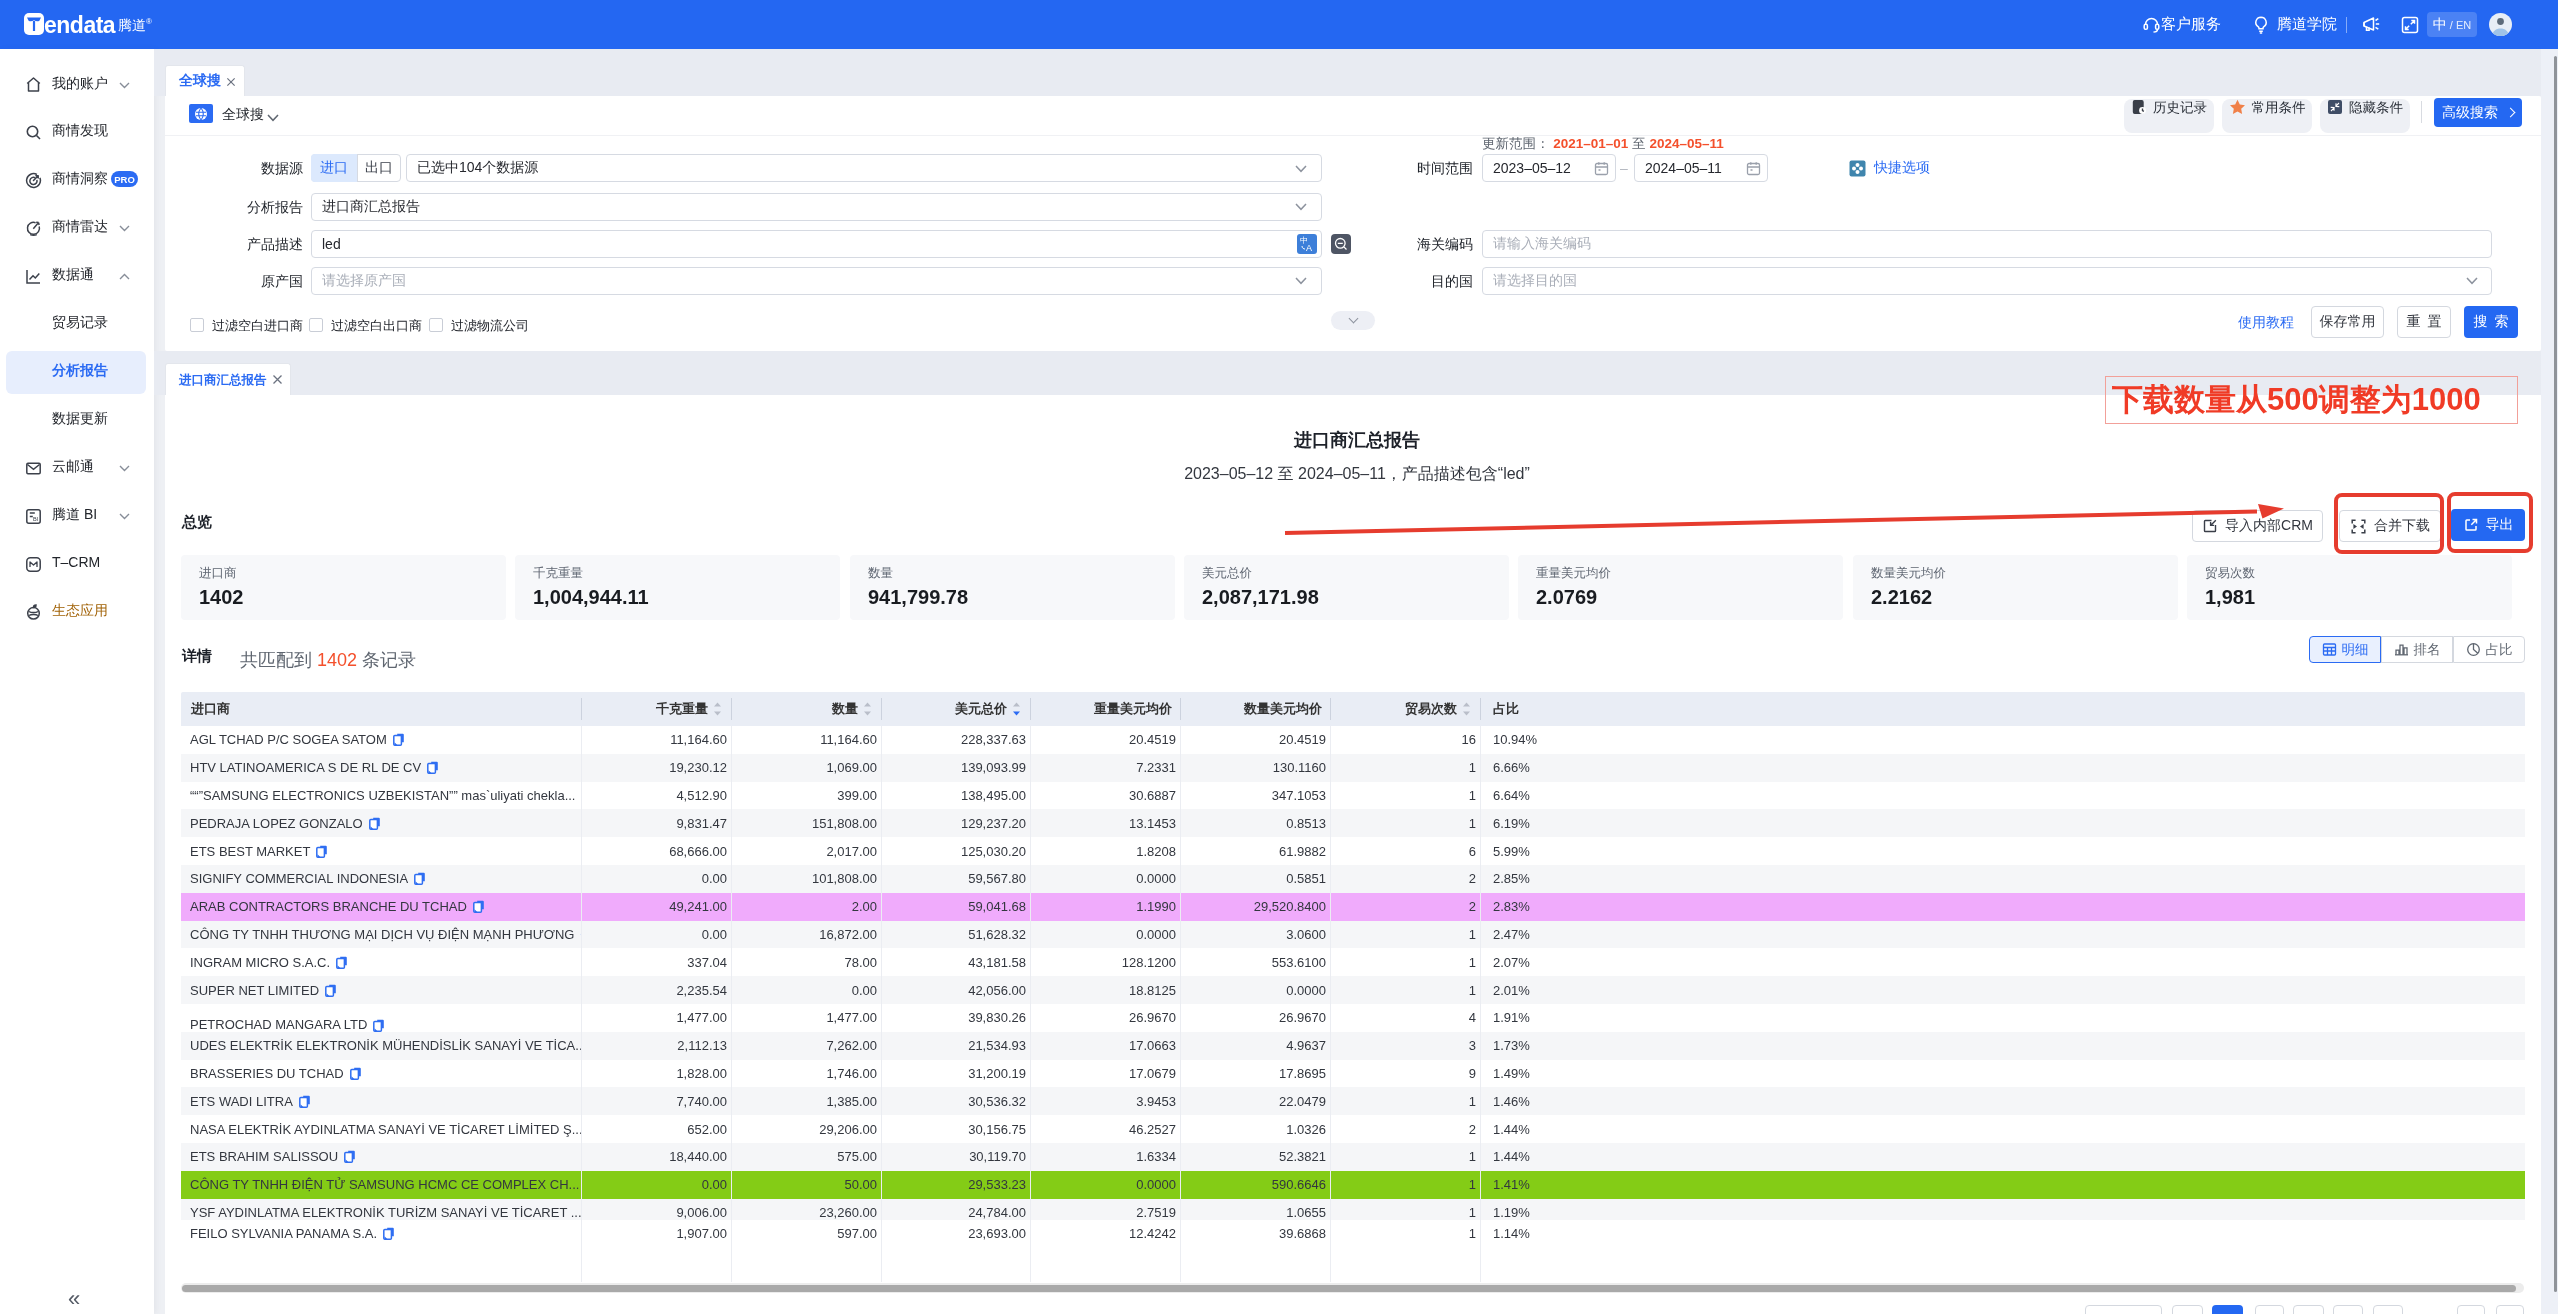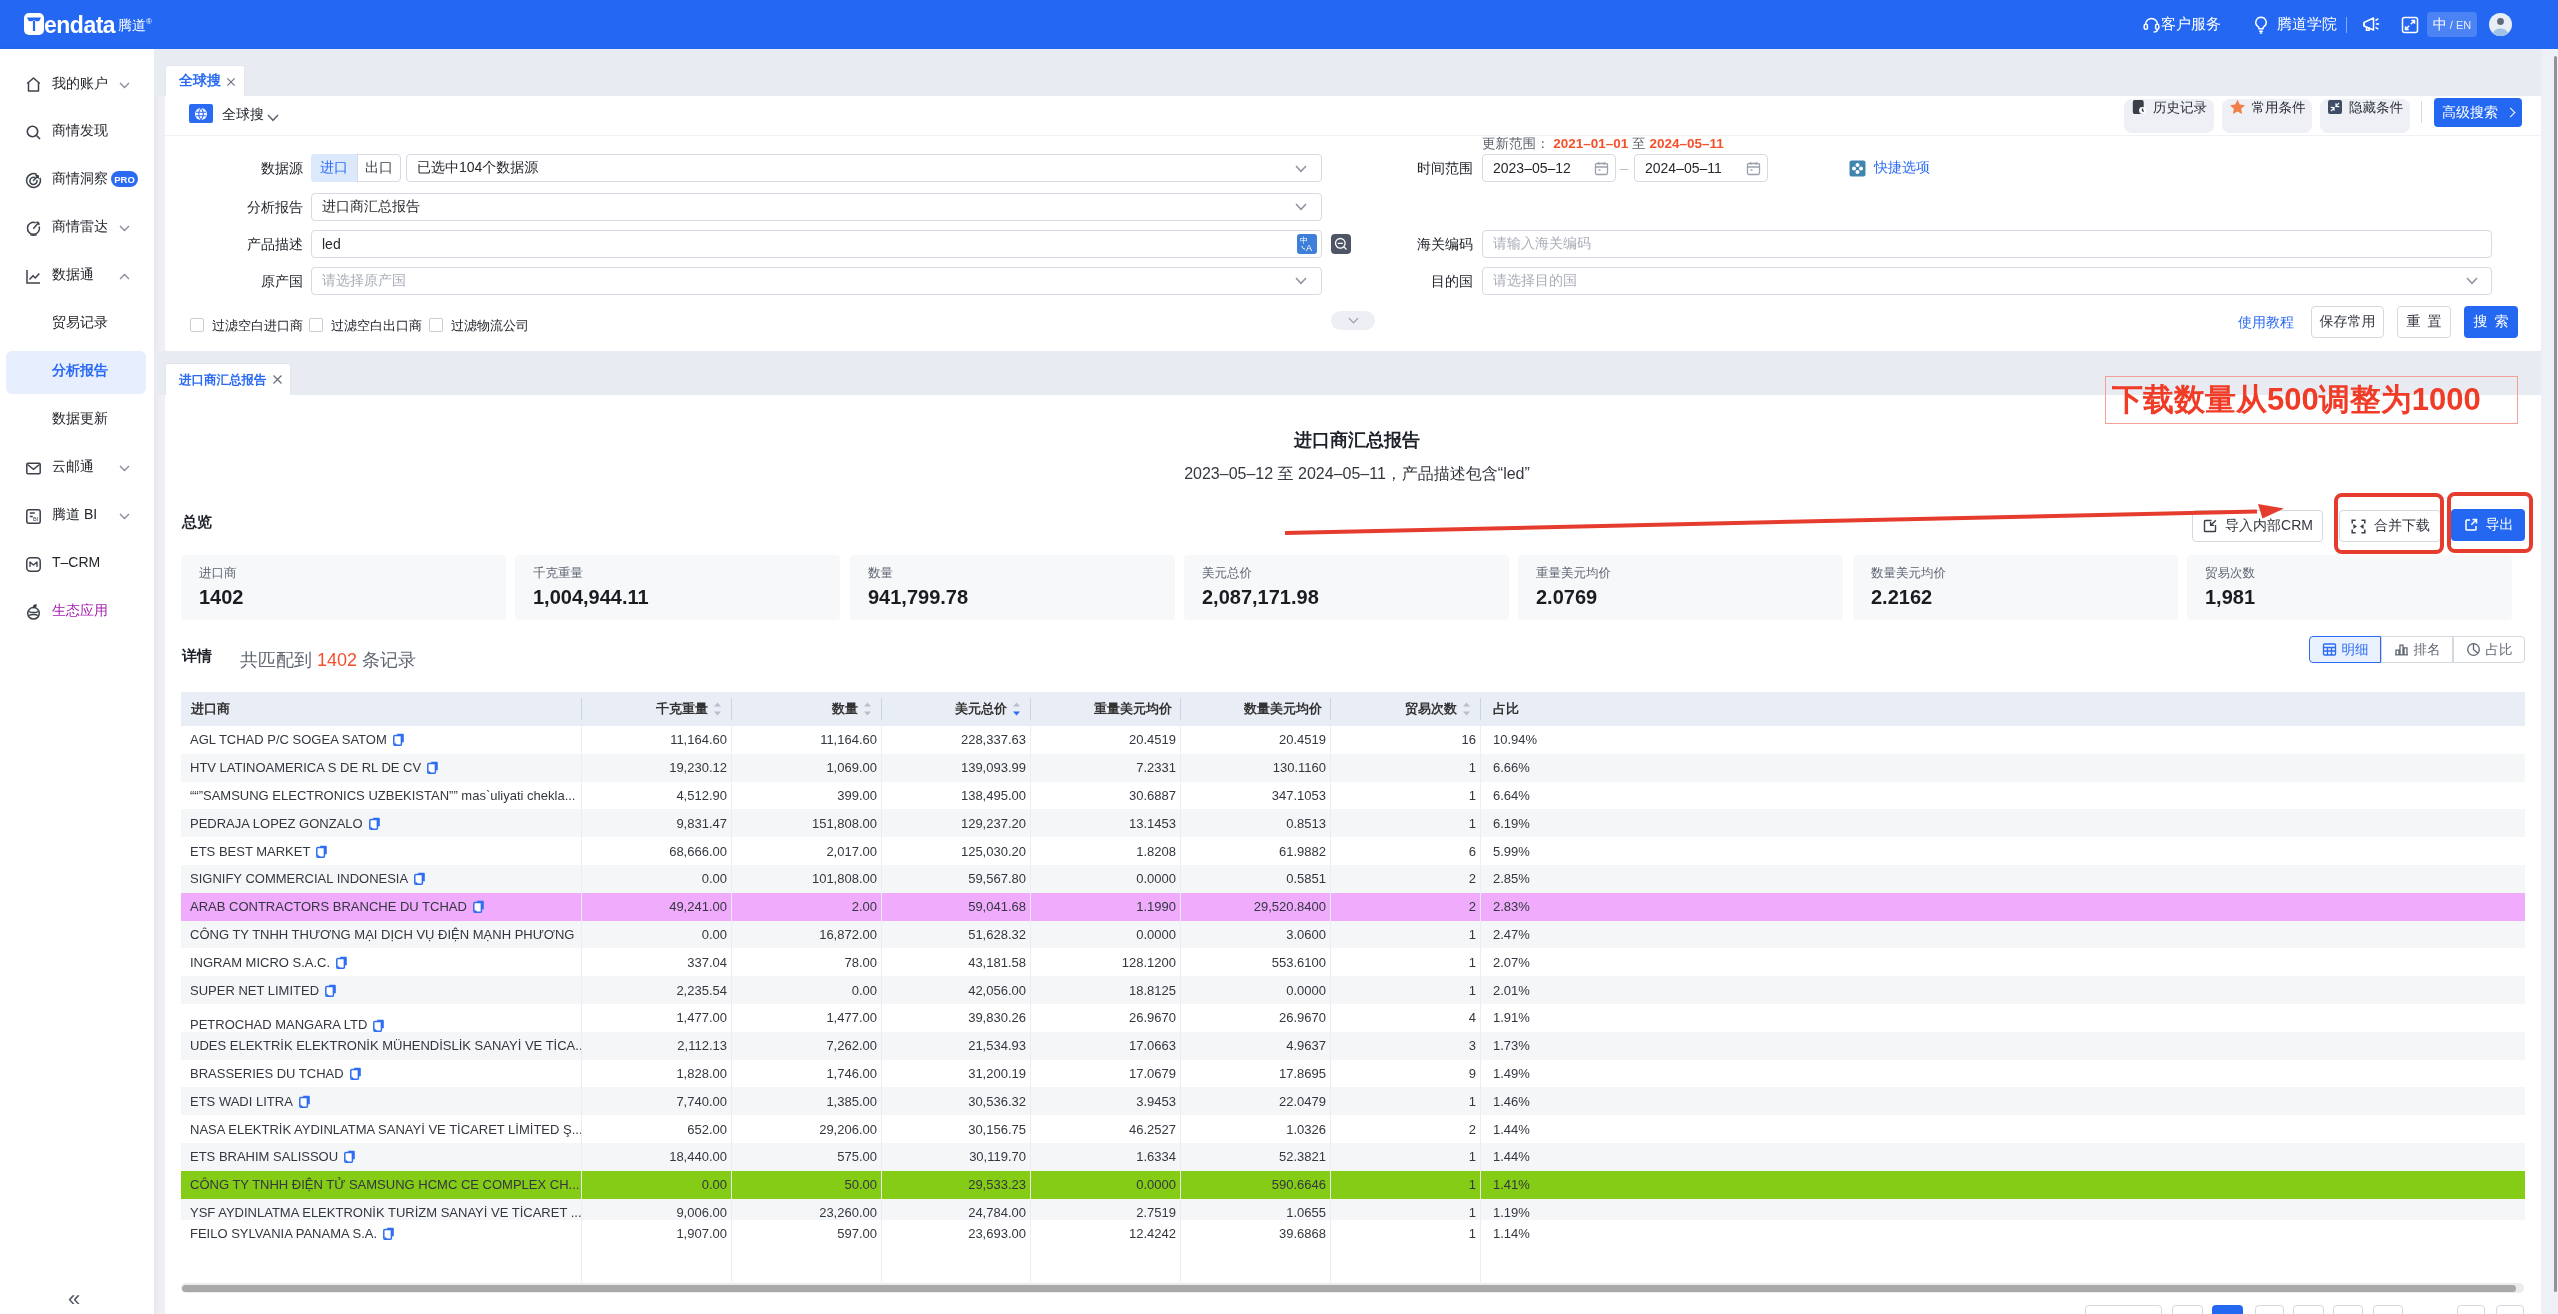--- a/index.html
+++ b/index.html
@@ -121,21 +121,21 @@
 <div class="abs" style="left:25px;top:555.9px;width:17px;height:17px"><svg width="17" height="17" viewBox="0 0 17 17" fill="none" stroke="#3c414b" stroke-width="1.5">
       <rect x="1.8" y="1.8" width="13.4" height="13.4" rx="3.5"></rect>
       <path d="M5 11V6l3.5 3L12 6v5" stroke-linejoin="round" stroke-width="1.3"></path>
     </svg></div>
 <div class="abs" style="left:52px;top:554.4px;font-size:14px;color:#22252b">T–CRM</div>
 <div class="abs" style="left:25px;top:603.9px;width:17px;height:17px"><svg width="17" height="17" viewBox="0 0 17 17" fill="none" stroke="#3c414b" stroke-width="1.5">
       <circle cx="8.5" cy="9.3" r="5.8"></circle>
       <path d="M8.5 3.5C8.5 2 9.5 1 11 1c0 1.5-1 2.5-2.5 2.5z" fill="#3c414b"></path>
       <path d="M4 7.5c2 1.4 7 1.4 9 0M4 11.5c2-1.4 7-1.4 9 0"></path>
     </svg></div>
-<div class="abs" style="left:52px;top:602.4px;font-size:14px;color:#a21caf">生态应用</div>
+<div class="abs" style="left:52px;top:602.4px;font-size:14px;color:#a16207">生态应用</div>
 <div class="abs" style="left:68px;top:1286px;font-size:22px;color:#555b66">«</div>
 <div class="abs" style="left:154px;top:49px;width:2404px;height:47px;background:#e8ebf2"></div>
 <div class="abs" style="left:165px;top:65px;width:80px;height:31px;background:#fff;border:1px solid #e3e6ec;border-bottom:none;border-radius:3px 3px 0 0"></div>
 <div class="abs" style="left:179px;top:72px;font-size:14px;color:#2b6bf3;font-weight:bold">全球搜</div>
 <svg class="abs" style="left:226px;top:77px" width="10" height="10" viewBox="0 0 11 11" stroke="#6b7280" stroke-width="1.3">
     <path d="M1.5 1.5 9.5 9.5M9.5 1.5 1.5 9.5"></path>
   </svg>
 <div class="abs" style="left:165px;top:96px;width:2376px;height:255px;background:#fff;border-radius:0 2px 2px 2px"></div>
 <div class="abs" style="left:189px;top:104px;width:24px;height:19px;background:#2b6bf3;border-radius:2px;display:flex;align-items:center;justify-content:center">
 <svg width="14" height="14" viewBox="0 0 14 14">

